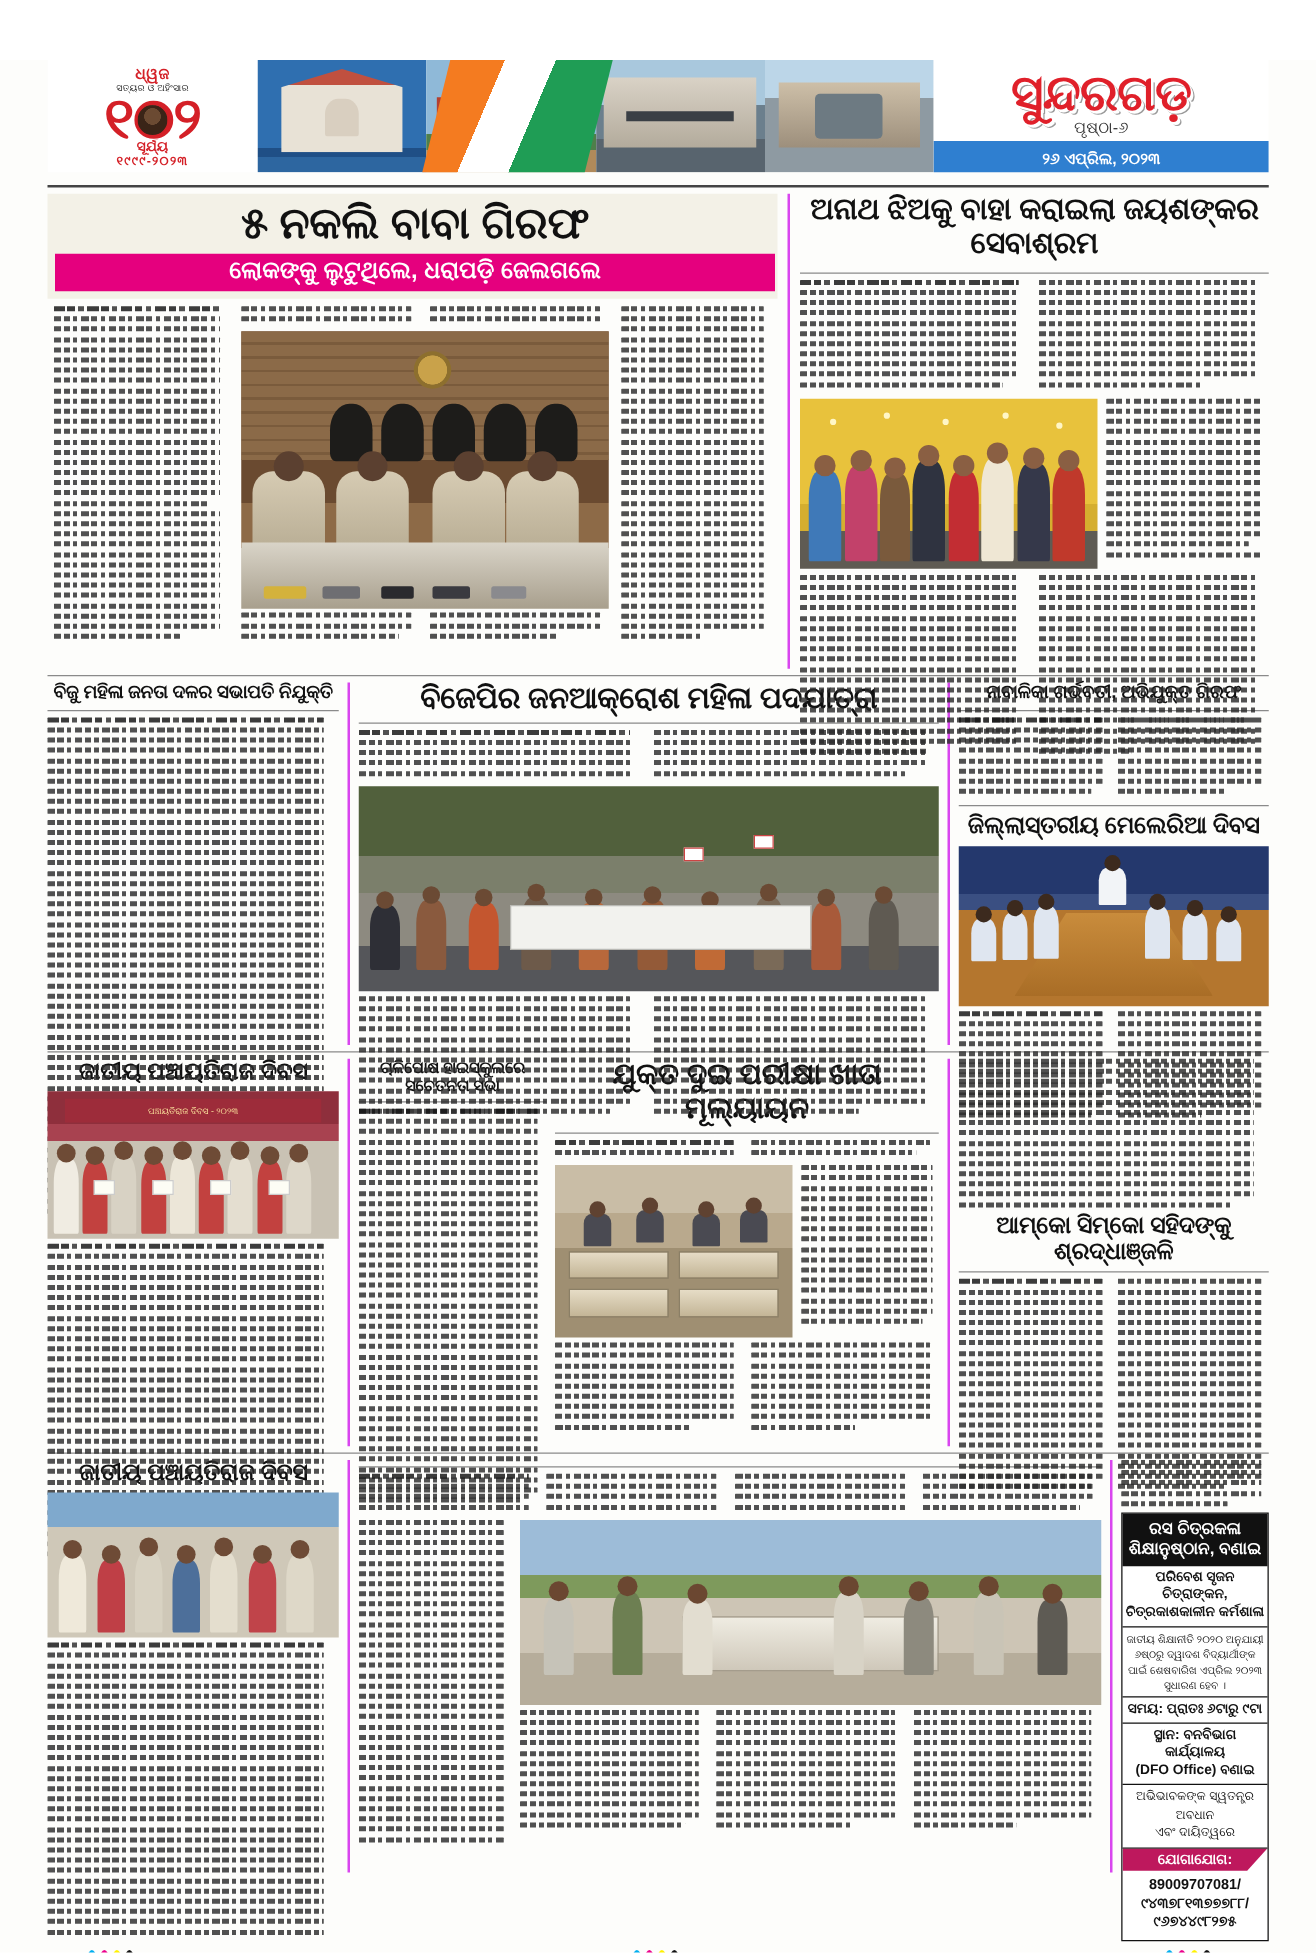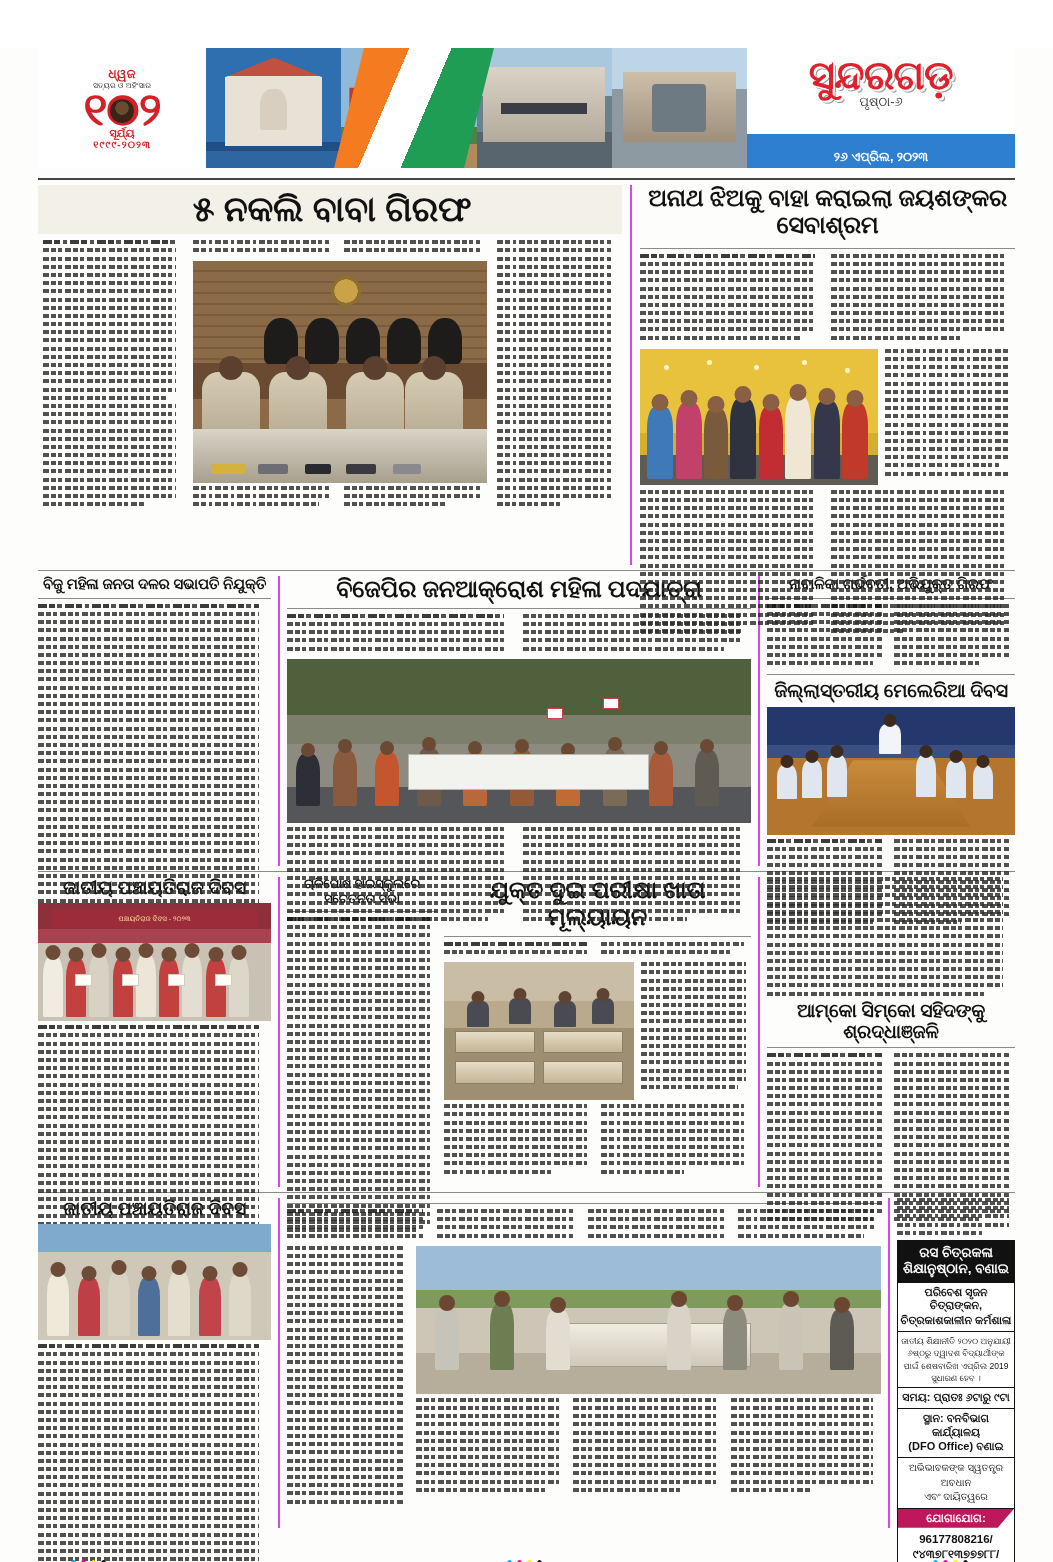--- a/index.html
+++ b/index.html
@@ -14,21 +14,21 @@
     position: relative;
     width: 1053px; height: 1562px;
     background: #fdfdfb;
     padding: 0;
   }
 
   
   .masthead {
     position: relative;
     margin: 48px 38px 0 38px;
-    height: 120px;
+    height: 90px;
     display: flex;
     align-items: stretch;
     overflow: hidden;
   }
   .logo-block {
     width: 168px;
     flex: 0 0 168px;
     position: relative;
     display: flex;
     flex-direction: column;
@@ -312,20 +312,21 @@
   </div>
 
   <div class="content">
     <div class="hrule" style="border-top:2px solid #444;"></div>
 
     <div class="band" style="height:380px;">
 
       <div style="flex:0 0 592px; padding-right:8px;">
         <div style="background:#f3f1e7; padding:4px 2px 6px 6px;">
           <div class="hl hl-xl">୫ ନକଲି ବାବା ଗିରଫ</div>
+          <div class="pinkbar">ଲୋକଙ୍କୁ ଲୁଟୁଥିଲେ, ଧରାପଡ଼ି ଜେଲଗଲେ</div>
         </div>
 
         <div style="display:flex; margin-top:6px; height:288px;">
 
           <div class="colpad" style="flex:0 0 150px;">
             <div class="body-col">
               <span class="ln lead w95"></span>
                 <span class="ln w95"></span>
                 <span class="ln w95"></span>
               <span class="ln w95"></span>
@@ -1184,31 +1185,31 @@
           <span class="ln w95"></span>
             <span class="ln w72"></span>
         </div>
         <div class="adbox">
           <div class="ad-black">
             <div>ରସ ଚିତ୍ରକଳା</div>
             <div>ଶିକ୍ଷାନୁଷ୍ଠାନ, ବଣାଇ</div>
           </div>
           <div class="ad-line" style="border-bottom:none; padding-bottom:0;">ପରିବେଶ ସୃଜନ ଚିତ୍ରାଙ୍କନ,</div>
           <div class="ad-line" style="padding-top:1px;">ଚିତ୍ରକାଶକାଳୀନ କର୍ମଶାଳା</div>
-          <div class="ad-small">ଜାତୀୟ ଶିକ୍ଷାନୀତି ୨୦୨୦ ଅନୁଯାୟୀ ୬ଷ୍ଠରୁ ଦ୍ୱାଦଶ ବିଦ୍ୟାର୍ଥୀଙ୍କ ପାଇଁ ଶେଷବାରିଖ ଏପ୍ରିଲ 2019 ସୁଧାରଣ ହେବ ।</div>
+          <div class="ad-small">ଜାତୀୟ ଶିକ୍ଷାନୀତି ୨୦୨୦ ଅନୁଯାୟୀ ୬ଷ୍ଠରୁ ଦ୍ୱାଦଶ ବିଦ୍ୟାର୍ଥୀଙ୍କ ପାଇଁ ଶେଷବାରିଖ ଏପ୍ରିଲ ୨୦୨୩ ସୁଧାରଣ ହେବ ।</div>
           <div class="ad-line">ସମୟ: ପ୍ରାତଃ ୬ଟାରୁ ୯ଟା</div>
           <div class="ad-line" style="border-bottom:none; padding-bottom:0;">ସ୍ଥାନ: ବନବିଭାଗ କାର୍ଯ୍ୟାଳୟ</div>
           <div class="ad-line" style="padding-top:1px;">(DFO Office) ବଣାଇ</div>
           <div class="ad-small" style="font-size:10px;">
             <div>ଅଭିଭାବକଙ୍କ ସ୍ୱତନ୍ତ୍ର ଅବଧାନ</div>
             <div>ଏବଂ ଦାୟିତ୍ୱରେ</div>
           </div>
           <div class="ad-tag">ଯୋଗାଯୋଗ:</div>
           <div class="ad-phone">
-            <div>96177808216/</div>
+            <div>89009707081/</div>
             <div>୯୪୩୭୮୧୩୭୭୭୮୮/</div>
             <div>୯୬୭୪୪୯୮୨୭୫</div>
           </div>
         </div>
       </div>
     </div>
   </div>
 
   <div class="regbar">
     <div class="reggroup" style="left:56px;">

